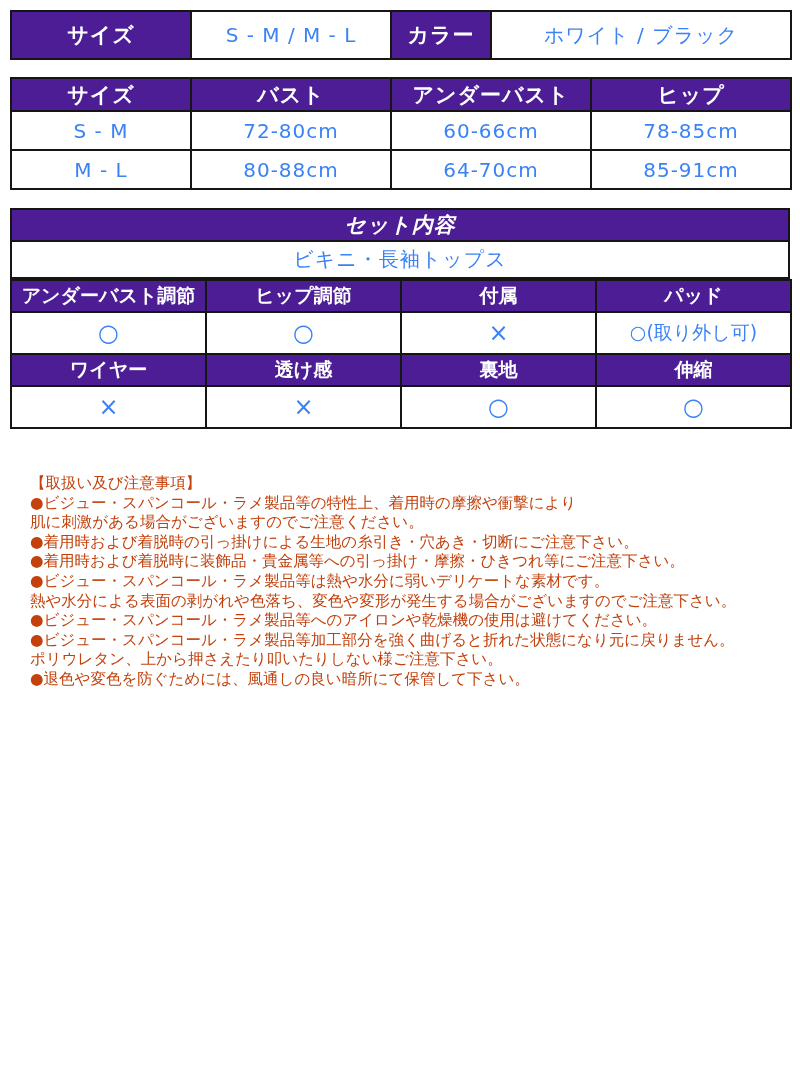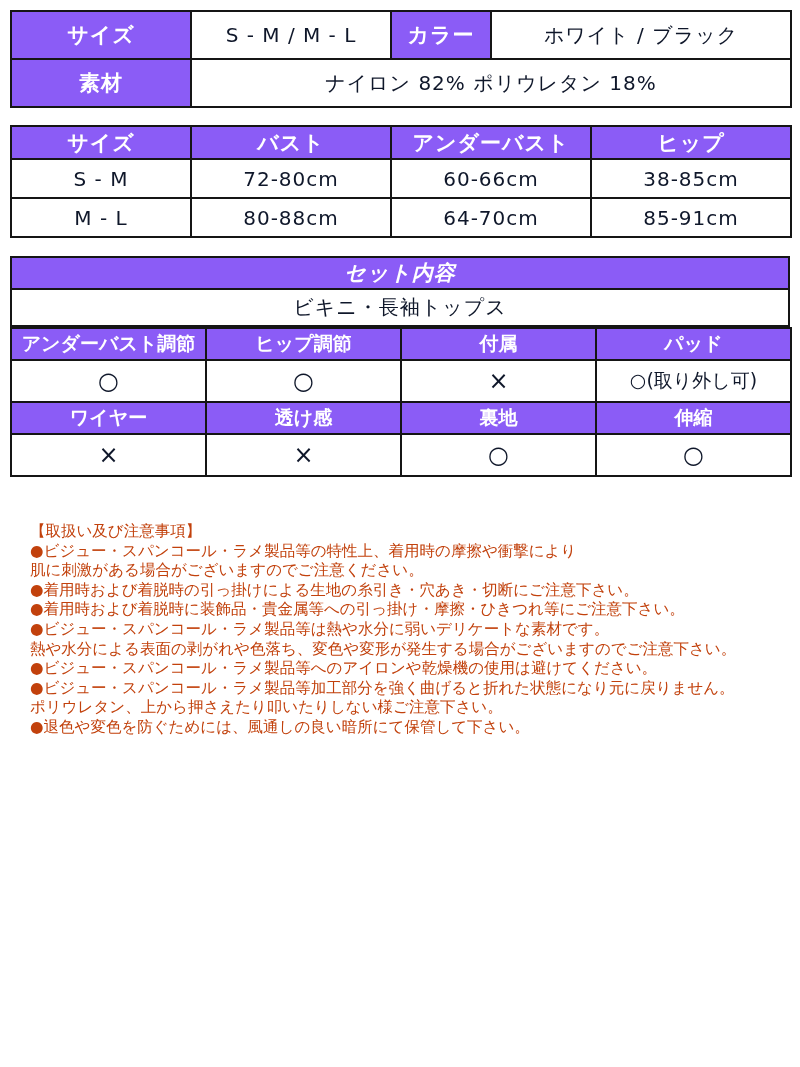--- a/index.html
+++ b/index.html
@@ -16,28 +16,28 @@
     table-layout: fixed;
   }
   th, td {
     border: 2px solid #151515;
     text-align: center;
     vertical-align: middle;
     overflow: hidden;
     white-space: nowrap;
   }
   .hdr {
-    background: #8b5cf6;
+    background: #4c1d95;
     color: #ffffff;
     font-weight: 700;
     font-size: 21px;
     letter-spacing: 1px;
   }
   .val {
-    color: #0f172a;
+    color: #3b82f6;
     font-size: 20px;
     font-weight: 400;
     letter-spacing: 1px;
   }
 
   
   .t-spec tr { height: 48px; }
 
   
   .t-meas { margin-top: 17px; }
@@ -81,24 +81,20 @@
         <col style="width:100px">
         <col style="width:300px">
       </colgroup>
     <tbody>
         <tr>
       <th class="hdr">サイズ</th>
       <td class="val">S - M / M - L</td>
       <th class="hdr">カラー</th>
       <td class="val">ホワイト / ブラック</td>
     </tr>
-    <tr>
-      <th class="hdr">素材</th>
-      <td class="val" colspan="3">ナイロン 82%  ポリウレタン 18%</td>
-    </tr>
   </tbody>
     </table>
 
   <table class="t-meas">
     <colgroup>
         <col style="width:180px">
         <col style="width:200px">
         <col style="width:200px">
         <col style="width:200px">
       </colgroup>
@@ -106,21 +102,21 @@
         <tr class="headrow">
       <th class="hdr">サイズ</th>
       <th class="hdr">バスト</th>
       <th class="hdr">アンダーバスト</th>
       <th class="hdr">ヒップ</th>
     </tr>
     <tr class="datarow">
       <td class="val">S - M</td>
       <td class="val">72-80cm</td>
       <td class="val">60-66cm</td>
-      <td class="val">38-85cm</td>
+      <td class="val">78-85cm</td>
     </tr>
     <tr class="datarow">
       <td class="val">M - L</td>
       <td class="val">80-88cm</td>
       <td class="val">64-70cm</td>
       <td class="val">85-91cm</td>
     </tr>
   </tbody>
     </table>
 

